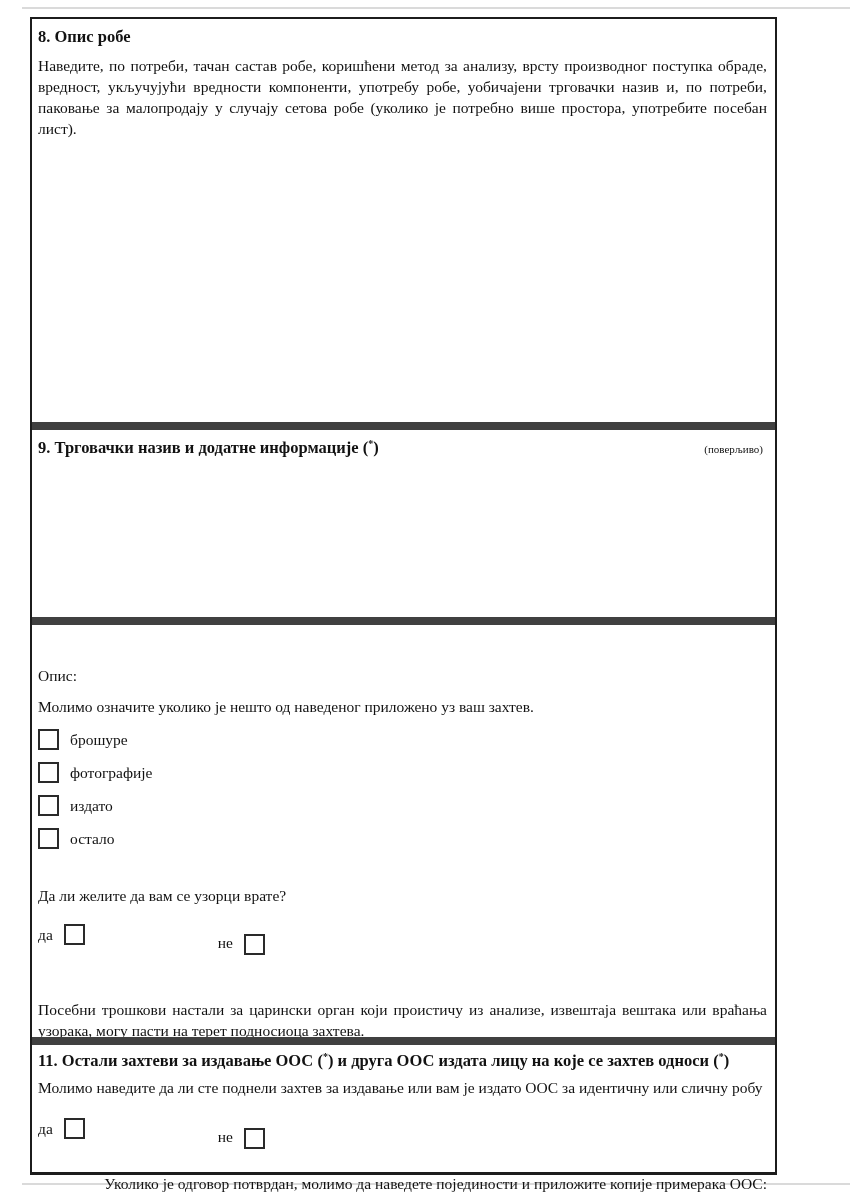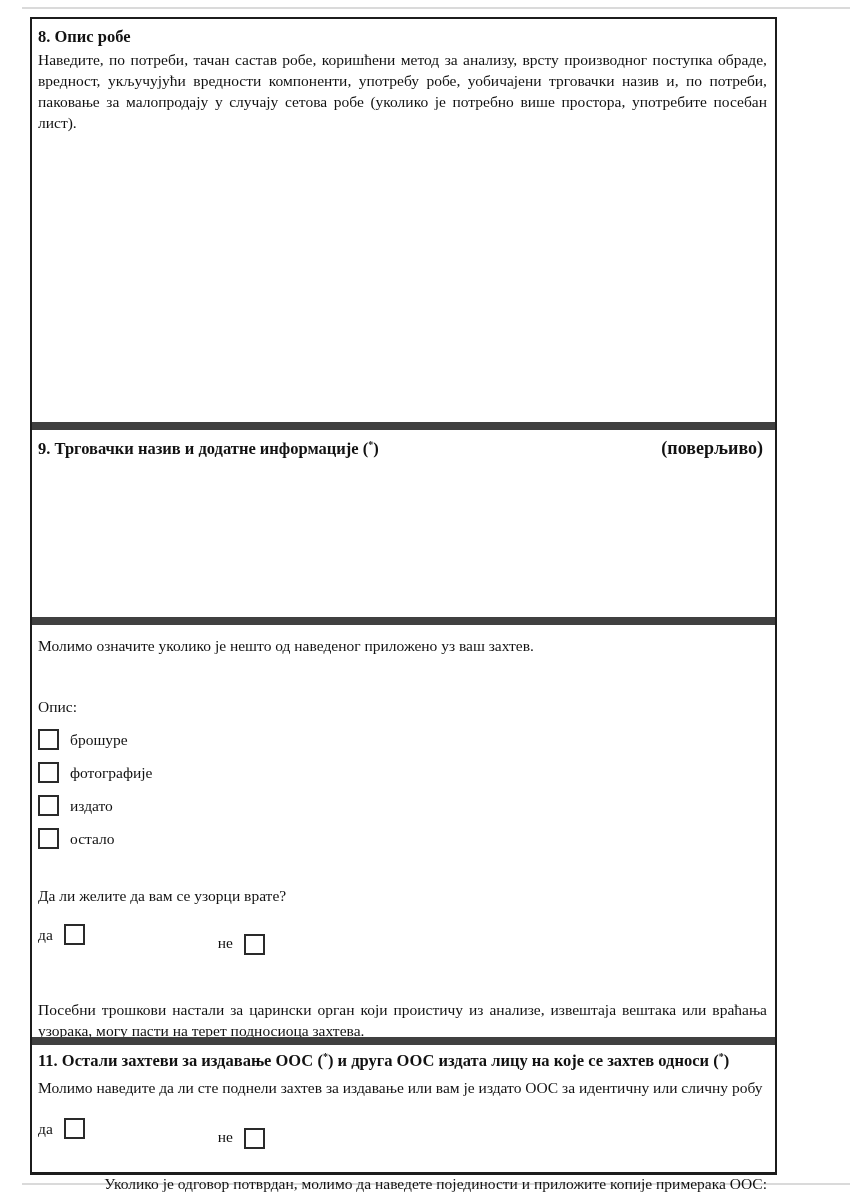--- a/index.html
+++ b/index.html
@@ -59,22 +59,22 @@
   }
   .justified { text-align: justify; }
 
   .title-row {
     display: flex;
     justify-content: space-between;
     align-items: baseline;
     margin-top: 8px;
   }
   .confidential {
-    font-weight: bold;
-    font-size: 18px;
+    font-weight: normal;
+    font-size: 11px;
     padding-right: 4px;
   }
   sup.ast {
     font-size: 10px;
     line-height: 0;
     vertical-align: super;
   }
 
   .s10-intro { margin-top: 10px; }
   .desc-label { margin-top: 40px; }
@@ -121,35 +121,35 @@
 </head>
 <body>
 
 <div class="page-rule top"></div>
 <div class="page-rule bottom"></div>
 
 <div class="form-box">
 
   <div class="sec sec-8">
     <div class="sec-title">8. Опис робе</div>
-    <div class="body-text justified" style="margin-top:2px;">Наведите, по потреби, тачан састав робе, коришћени метод за анализу, врсту производног поступка обраде, вредност, укључујући вредности компоненти, употребу робе, уобичајени трговачки назив и, по потреби, паковање за малопродају у случају сетова робе (уколико је потребно више простора, употребите посебан лист).</div>
+    <div class="body-text justified" style="margin-top:8px;">Наведите, по потреби, тачан састав робе, коришћени метод за анализу, врсту производног поступка обраде, вредност, укључујући вредности компоненти, употребу робе, уобичајени трговачки назив и, по потреби, паковање за малопродају у случају сетова робе (уколико је потребно више простора, употребите посебан лист).</div>
     <div class="entry-area entry-8"></div>
   </div>
 
   <div class="sec sec-9">
     <div class="title-row">
       <div class="sec-title" style="margin-top:0;"><span>9. Трговачки назив и додатне информације (</span><sup class="ast">*</sup><span>)</span></div>
       <div class="confidential">(поверљиво)</div>
     </div>
     <div class="entry-area entry-9"></div>
   </div>
 
   <div class="sec sec-10">
+    <div class="body-text desc-label">Опис:</div>
     <div class="body-text s10-intro">Молимо означите уколико је нешто од наведеног приложено уз ваш захтев.</div>
-    <div class="body-text desc-label">Опис:</div>
 
     <div class="cbrow">
       <span class="cb"></span>
       <span class="body-text">брошуре</span>
     </div>
     <div class="cbrow">
       <span class="cb"></span>
       <span class="body-text">фотографије</span>
     </div>
     <div class="cbrow">

